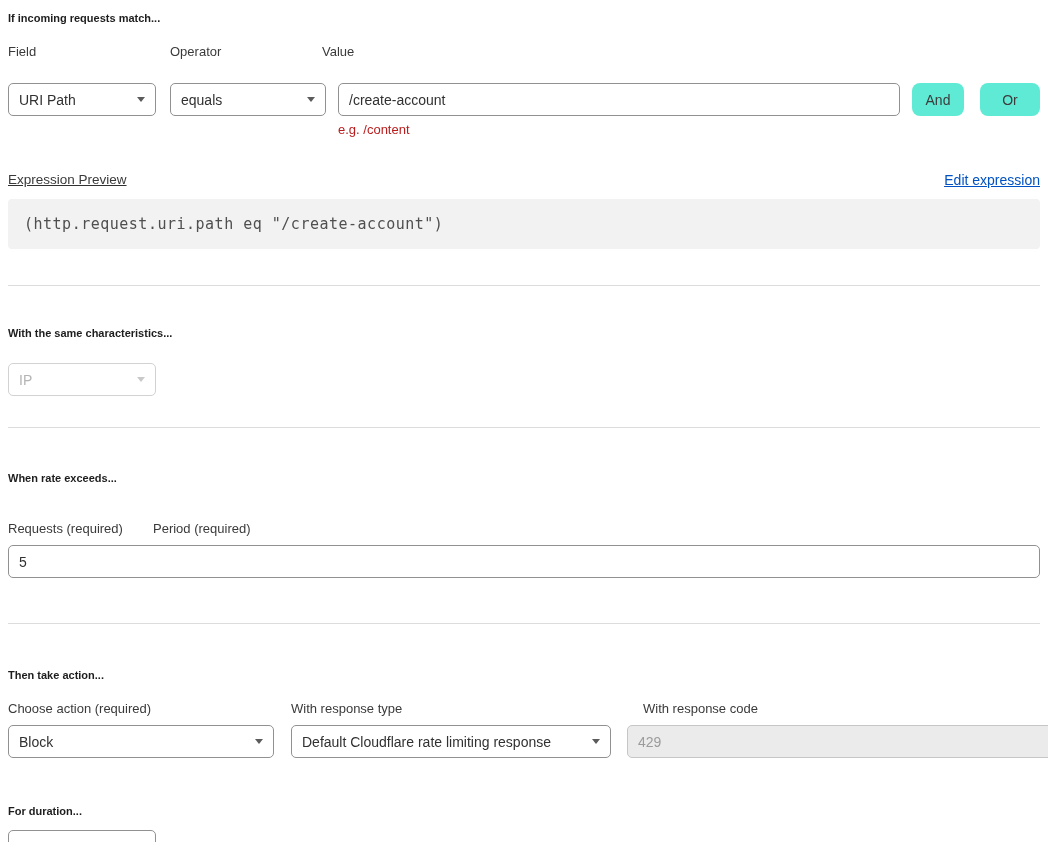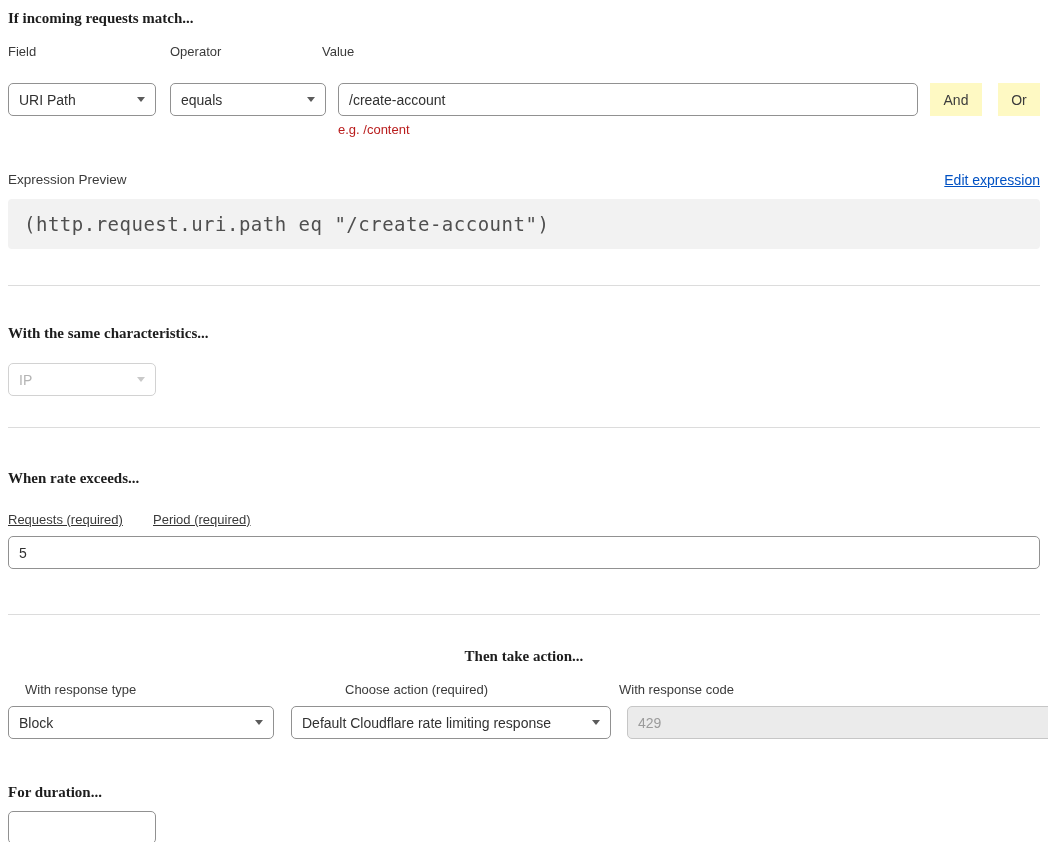--- a/index.html
+++ b/index.html
@@ -6,25 +6,24 @@
   html, body { background: #ffffff; }
   body {
     width: 1048px;
     height: 842px;
     font-family: "Liberation Sans", "DejaVu Sans", sans-serif;
     color: #313131;
     padding: 8px 8px 0 8px;
     overflow: hidden;
   }
   h2.section-heading {
-    font-size: 15px;
+    font-size: 11px;
     font-weight: 700;
     color: #1d1d1d;
     line-height: 20px;
-    font-family: Liberation Serif, serif;
   }
   .field-label {
     font-size: 13px;
     color: #3a3a3a;
     line-height: 16px;
     margin-bottom: 9px;
     display: block;
   }
   .controls-row { display: flex; align-items: flex-start; }
   .control {
@@ -63,87 +62,88 @@
   }
   input.text-input:disabled,
   input.text-input.disabled {
     background: #ebebeb;
     border-color: #c6c6c6;
     color: #9b9b9b;
   }
   .btn {
     height: 33px;
     border: none;
-    border-radius: 0;
-    background: #fef9c3;
+    border-radius: 8px;
+    background: #5eead4;
     color: #3c3c3c;
     font-size: 14px;
     font-family: "Liberation Sans", "DejaVu Sans", sans-serif;
     cursor: pointer;
     padding: 0 15px;
   }
   .helper-text { font-size: 13px; color: #b91c1c; line-height: 16px; margin-top: 6px; }
   .preview-header {
     display: flex;
     justify-content: space-between;
     align-items: center;
     margin-top: 34px;
+    text-decoration: underline;
   }
   .preview-label { font-size: 13.5px; color: #3a3a3a; line-height: 16px; }
   a.edit-link { font-size: 14px; color: #0051c3; text-decoration: underline; cursor: pointer; }
   .code-block {
     margin-top: 11px;
     background: #f2f2f2;
     border-radius: 4px;
     padding: 16px 16px;
     font-family: "DejaVu Sans Mono", "Liberation Mono", monospace;
-    font-size: 19px;
+    font-size: 15px;
     color: #4f4f4f;
     letter-spacing: 0.5px;
     height: 50px;
     display: flex;
     align-items: center;
   }
   .divider { border: none; border-top: 1px solid #dcdcdc; height: 0; }
   
   .row-match { margin-top: 15px; }
   .divider-1 { margin-top: 36px; }
   .heading-2 { margin-top: 37px; }
   .row-characteristics { margin-top: 20px; }
   .divider-2 { margin-top: 31px; }
   .heading-3 { margin-top: 40px; }
-  .labels-rate { margin-top: 24px; display: flex; text-decoration: underline; }
+  .labels-rate { margin-top: 33px; display: flex; }
   .row-rate { margin-top: 8px; }
   .divider-3 { margin-top: 45px; }
-  .heading-4 { margin-top: 31px; text-align: center; }
+  .heading-4 { margin-top: 41px; }
   .labels-action { margin-top: 16px; display: flex; }
   .row-action { margin-top: 8px; }
   .heading-5 { margin-top: 43px; }
   .label-duration { margin-top: 16px; margin-bottom: 0; }
   .row-duration { margin-top: 9px; }
 
   
   .w-field { width: 148px; flex: none; gap: 28px; }
   .w-operator { width: 156px; flex: none; margin-left: 14px; }
   .col-value { flex: 1 1 auto; margin-left: 12px; min-width: 0; }
   .w-and { margin-left: 12px; flex: none; width: 52px; padding: 0; }
-  .w-or { margin-left: 16px; flex: none; width: 42px; padding: 0; }
+  .w-or { margin-left: 16px; flex: none; width: 60px; padding: 0; }
   .labels-top { display: flex; margin-top: 16px; }
   .lbl-field { width: 148px; flex: none; margin-bottom: 0; }
   .lbl-operator { width: 140px; flex: none; margin-left: 14px; margin-bottom: 0; }
   .lbl-value { flex: 1; margin-left: 12px; margin-bottom: 8px; }
   .w-requests { width: 133px; flex: none; }
   .lbl-requests { width: 133px; flex: none; margin-bottom: 0; }
   .lbl-period { margin-left: 12px; margin-bottom: 0; }
   .w-action { width: 266px; flex: none; }
   .w-response-type { width: 320px; flex: none; margin-left: 17px; }
   .w-response-code { width: 161px; flex: none; margin-left: 16px; }
   .lbl-action { width: 266px; flex: none; margin-bottom: 0; }
   .lbl-response-type { width: 320px; flex: none; margin-left: 17px; margin-bottom: 0; }
-  .lbl-response-code { width: 161px; flex: none; margin-left: 8px; margin-bottom: 0; }
+  .lbl-response-code { width: 161px; flex: none; margin-left: 32px; margin-bottom: 0; }
   .w-characteristic { width: 148px; flex: none; }
   .w-duration { width: 148px; flex: none; }
 </style>
 </head>
 <body>
 
 <section>
   <h2 class="section-heading">If incoming requests match...</h2>
 
   <div class="labels-top">
@@ -203,22 +203,22 @@
     <input class="text-input w-requests" type="text" value="5" style="">
 
   </div>
 </section>
 
 <hr class="divider divider-3">
 
 <section>
   <h2 class="section-heading heading-4">Then take action...</h2>
   <div class="labels-action">
+    <span class="field-label lbl-action">Choose action (required)</span>
     <span class="field-label lbl-response-type">With response type</span>
-    <span class="field-label lbl-action">Choose action (required)</span>
     <span class="field-label lbl-response-code">With response code</span>
   </div>
   <div class="controls-row row-action">
     <div class="control select w-action">
       <span>Block</span>
       <span class="caret"></span>
     </div>
     <div class="control select w-response-type">
       <span>Default Cloudflare rate limiting response</span>
       <span class="caret"></span>

